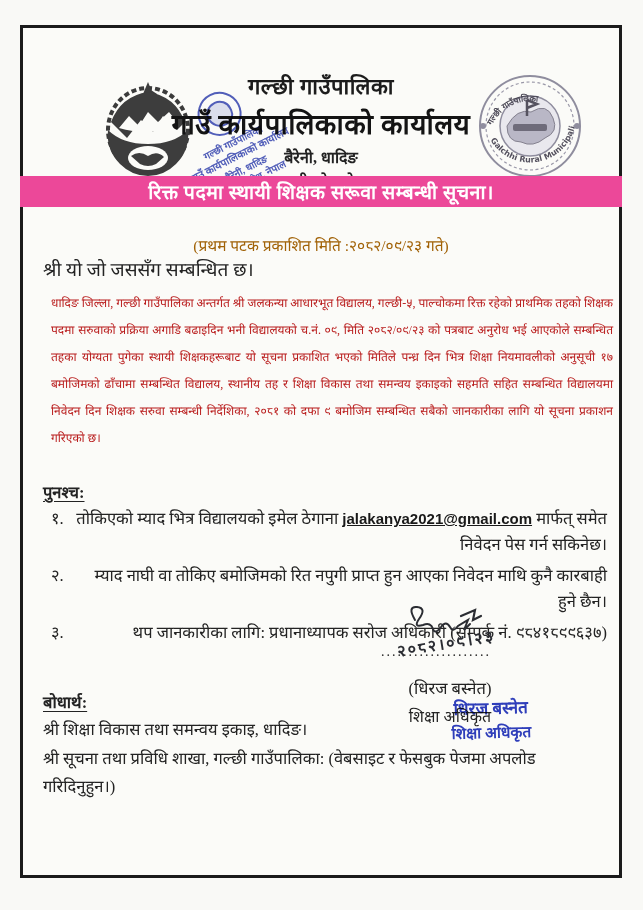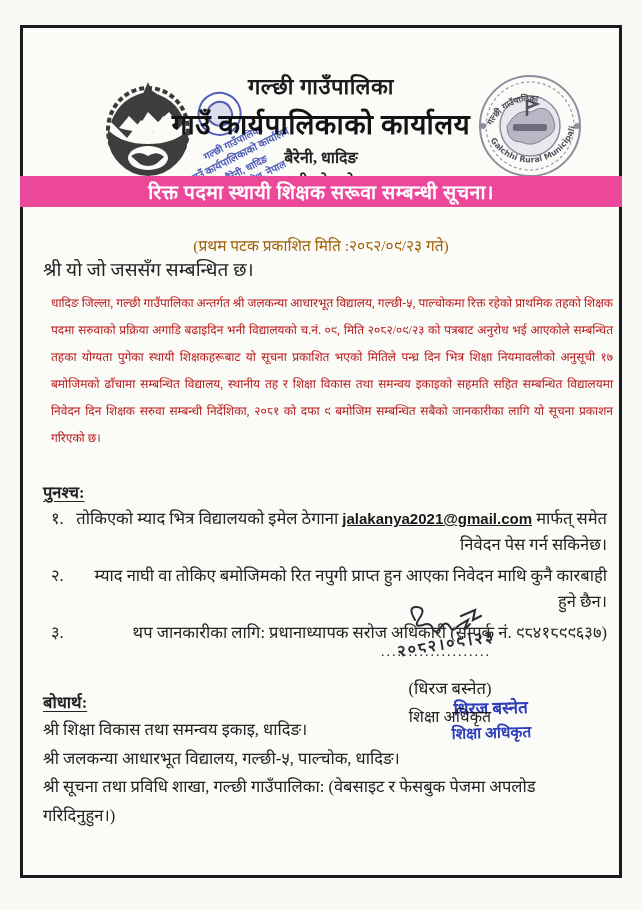--- a/index.html
+++ b/index.html
@@ -189,18 +189,17 @@
     </div>
 
     <div class="officer-stamp">
       <div class="nm">धिरज बस्नेत</div>
       <div class="tt">शिक्षा अधिकृत</div>
     </div>
 
     <div class="bodhartha-head sec-head">बोधार्थ:</div>
     <div class="blist">
       <div>श्री शिक्षा विकास तथा समन्वय इकाइ, धादिङ।</div>
-      <div>श्री जलकन्या आधारभूत विद्यालय, गल्छी-५, पाल्चोक, धादिङ।</div>
       <div>श्री सूचना तथा प्रविधि शाखा, गल्छी गाउँपालिका: (वेबसाइट र फेसबुक पेजमा अपलोड गरिदिनुहुन।)</div>
     </div>
 
   </div>
 </div>
 
 </body></html>

